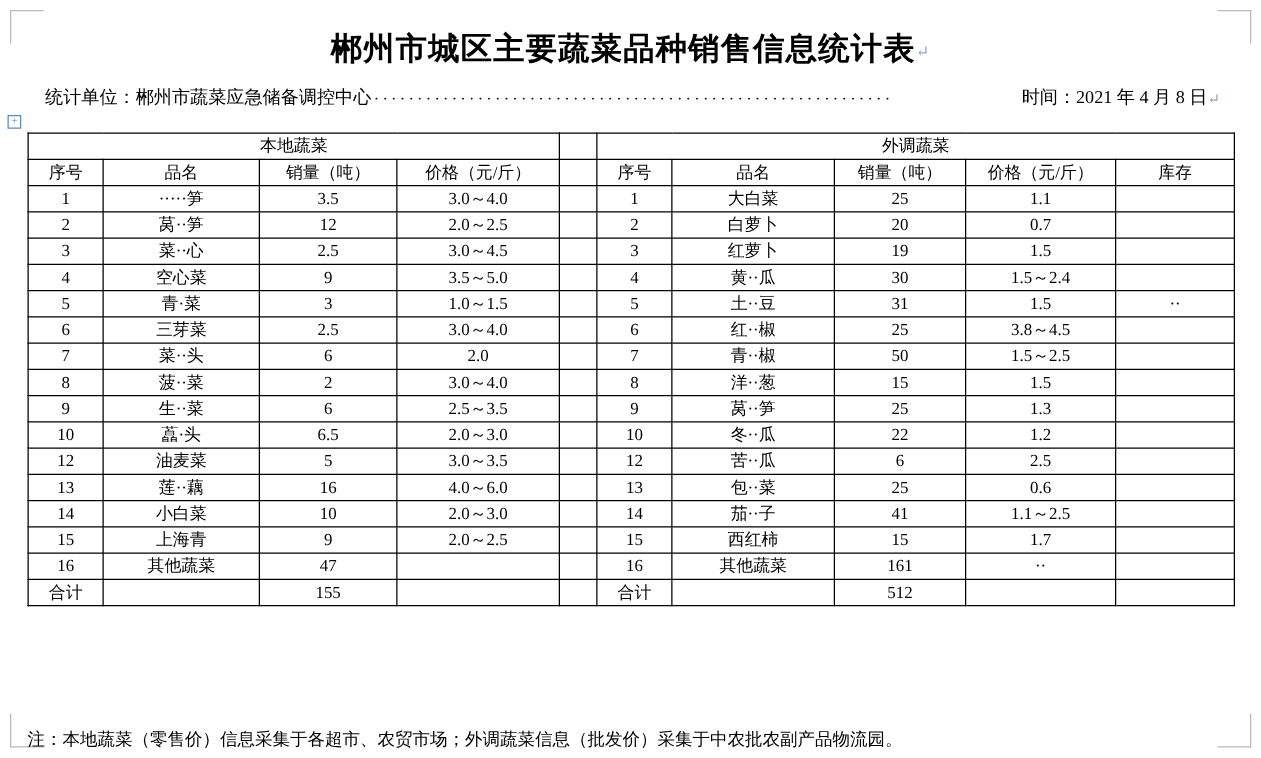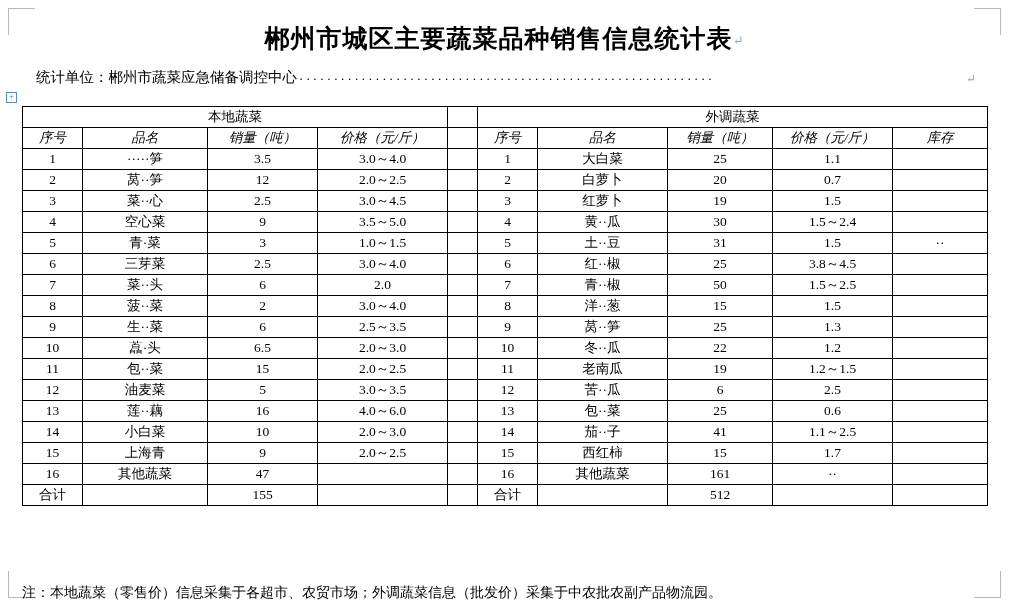--- a/index.html
+++ b/index.html
@@ -122,21 +122,21 @@
   .grp-head td {
     height: 34px;
     font-size: 15px;
   }
   .spacer-col {
     border-top: 1px solid #000;
     border-bottom: 1px solid #000;
     border-left: 1px solid #000;
     border-right: 1px solid #000;
   }
-  .hdr td { font-size: 13.5px; font-style: italic; }
+  .hdr td { font-size: 13.5px; }
 
   .note {
     position: absolute;
     top: 559px;
     left: 22px;
     width: 960px;
     font-size: 14px;
     line-height: 18px;
     margin-top: 25px;
   }
@@ -152,20 +152,21 @@
 
 <div class="doc">
 
   <div class="title">
     <span>郴州市城区主要蔬菜品种销售信息统计表</span><span class="pilcrow">↵</span>
   </div>
 
   <div class="subline">
     <span class="unit">统计单位：郴州市蔬菜应急储备调控中心</span>
     <span class="dots">····························································</span>
+    <span class="date">时间：2021 年 4 月 8 日</span>
       <span class="pilcrow-small">↵</span>
   </div>
 
   <table class="main">
     <colgroup>
       <col style="width:60px">
       <col style="width:125px">
       <col style="width:110px">
       <col style="width:130px">
       <col style="width:30px">
@@ -308,32 +309,20 @@
         <td>6.5</td>
         <td>2.0～3.0</td>
         <td class="spacer-col"></td>
         <td>10</td>
         <td>冬··瓜</td>
         <td>22</td>
         <td>1.2</td>
         <td></td>
       </tr>
       <tr>
-        <td>11</td>
-        <td>包··菜</td>
-        <td>15</td>
-        <td>2.0～2.5</td>
-        <td class="spacer-col"></td>
-        <td>11</td>
-        <td>老南瓜</td>
-        <td>19</td>
-        <td>1.2～1.5</td>
-        <td></td>
-      </tr>
-      <tr>
         <td>12</td>
         <td>油麦菜</td>
         <td>5</td>
         <td>3.0～3.5</td>
         <td class="spacer-col"></td>
         <td>12</td>
         <td>苦··瓜</td>
         <td>6</td>
         <td>2.5</td>
         <td></td>

